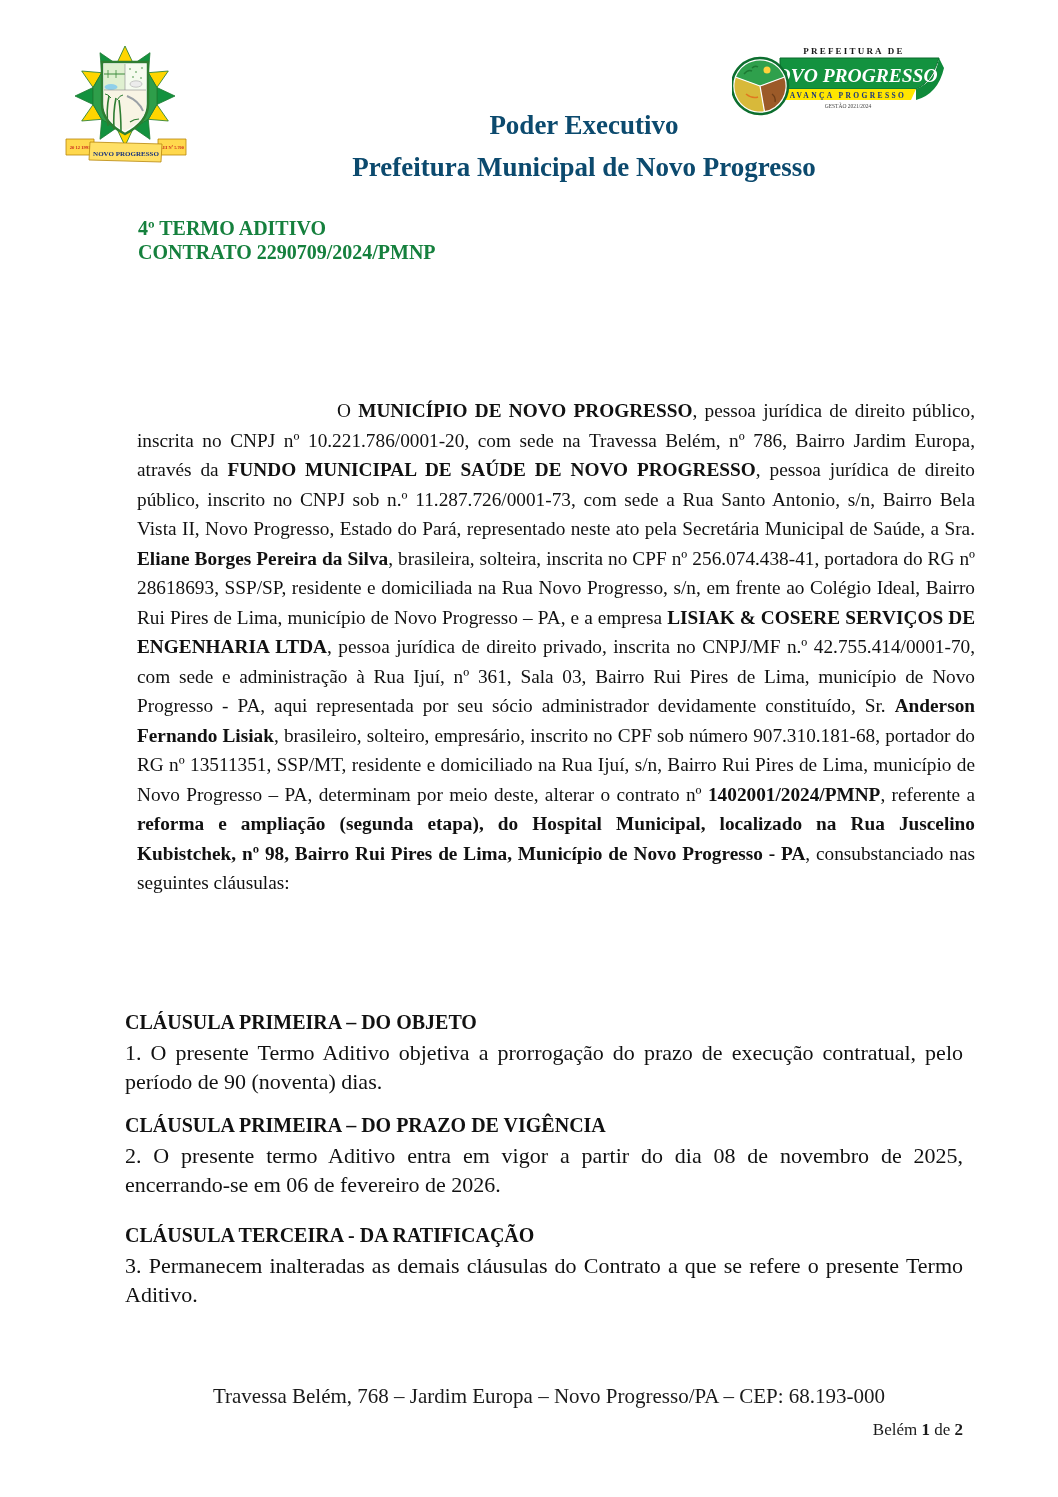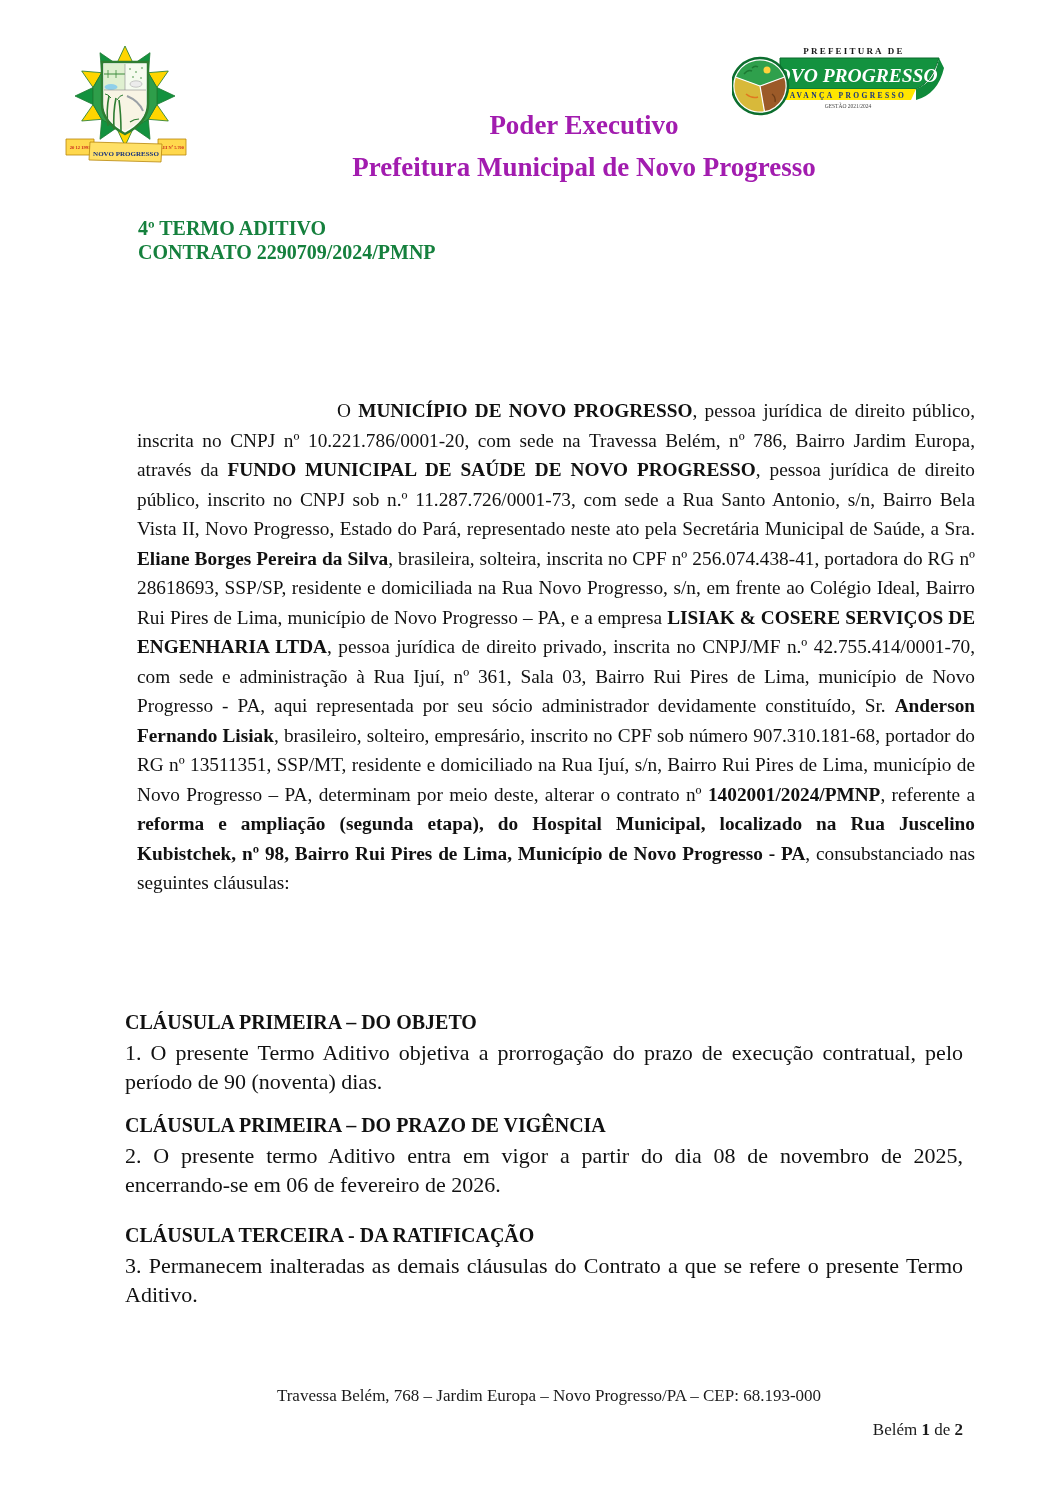--- a/index.html
+++ b/index.html
@@ -5,41 +5,41 @@
   html,body{margin:0;padding:0;background:#ffffff;}
   .page{
     position:relative;width:996px;height:1497px;background:#ffffff;
     font-family:Liberation Serif, serif;color:#141414;overflow:hidden;
   }
   
   .coat-logo{position:absolute;left:64px;top:44px;width:124px;height:120px;}
   .brand-logo{position:absolute;left:732px;top:42px;width:218px;height:84px;}
   .main-title{
     position:absolute;left:130px;top:104px;width:908px;
-    text-align:center;font-weight:bold;font-size:27px;line-height:42px;color:#a21caf;
+    text-align:center;font-weight:bold;font-size:27px;line-height:42px;color:#0c4a6e;
   }
   
   .doc-heading{
     position:absolute;left:138px;top:216px;width:700px;
     font-weight:bold;font-size:20px;line-height:24px;color:#15803d;
   }
   
   .intro{
     position:absolute;left:125px;top:384px;width:838px;
     font-size:19.3px;line-height:29.5px;text-align:justify;text-indent:200px;
     color:#111;margin:12px;
   }
   .clause{position:absolute;left:125px;width:838px;color:#111;}
   .clause .clause-title{font-weight:bold;font-size:20px;line-height:29.5px;}
   .clause .clause-body{font-size:22px;line-height:29.5px;text-align:justify;}
   .c1{top:992px;margin-top:16px;} .c2{top:1111px;} .c3{top:1221px;}
   
   .footer-address{
     position:absolute;left:90px;top:1384px;width:918px;
-    text-align:center;font-size:17px;line-height:24px;color:#1a1a1a;
+    text-align:center;font-size:21px;line-height:24px;color:#1a1a1a;
   }
   .footer-page{
     position:absolute;left:125px;top:1418px;width:838px;
     text-align:right;font-size:17px;line-height:24px;color:#1a1a1a;
   }
   b{font-weight:bold;}
 </style>
 </head>
 <body>
 

